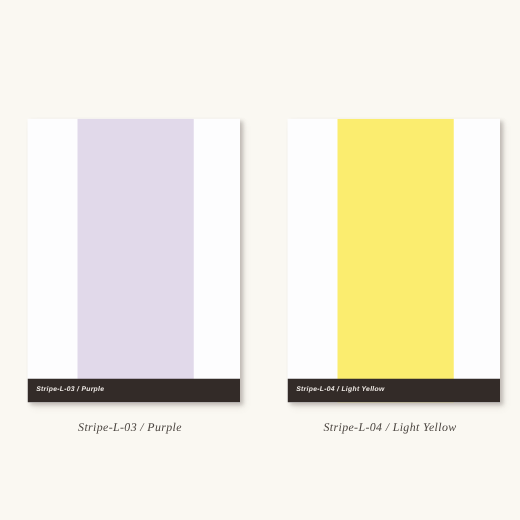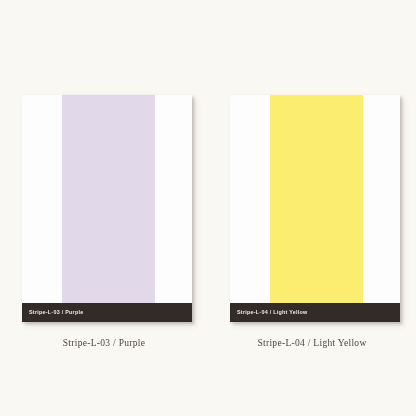--- a/index.html
+++ b/index.html
@@ -18,20 +18,21 @@
   #gallery {
     position: absolute;
     left: 0;
     top: 0;
     width: 416px;
     height: 416px;
     display: flex;
     flex-direction: row;
     align-items: flex-start;
     justify-content: center;
+    font-style: italic;
   }
 
   .swatch-cell {
     width: 208px;
     height: 416px;
     position: relative;
     box-sizing: border-box;
   }
 
   

